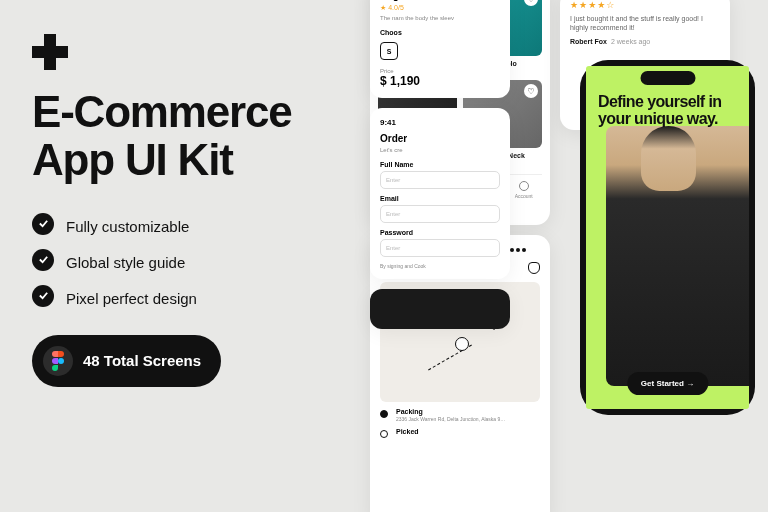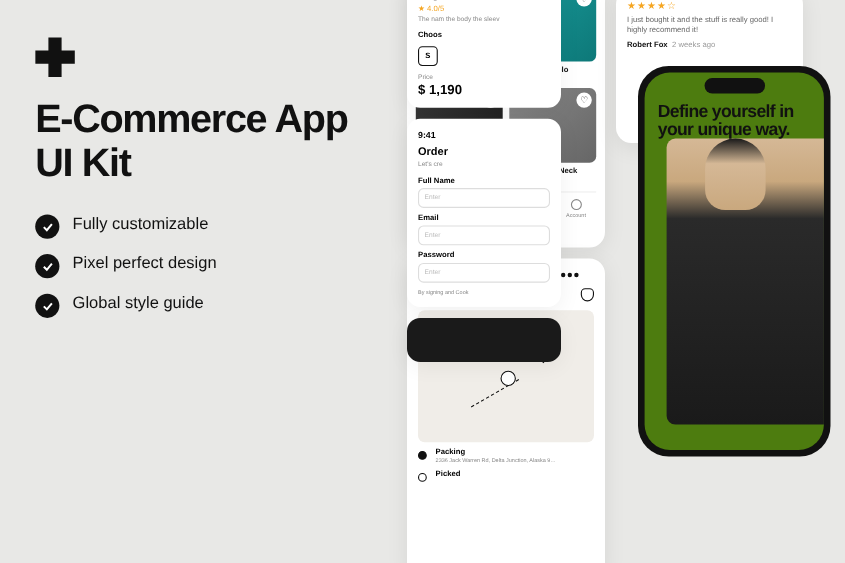--- a/index.html
+++ b/index.html
@@ -1,22 +1,22 @@
 <!DOCTYPE html>
 <html><head>
 <meta charset="utf-8">
 <style>
 *{margin:0;padding:0;box-sizing:border-box;font-family:-apple-system,BlinkMacSystemFont,sans-serif}
 body{width:768px;height:512px;background:#e8e8e6;overflow:hidden;position:relative}
 .hero{position:absolute;left:32px;top:30px;width:320px}
 .logo{width:40px;height:40px;margin-bottom:18px}
 .logo svg{width:100%;height:100%}
-.title{font-size:36px;font-weight:800;line-height:1.1;letter-spacing:-1.2px;color:#111;margin-bottom:28px}
+.title{font-size:44px;font-weight:800;line-height:1.1;letter-spacing:-1.2px;color:#111;margin-bottom:28px}
 .features{display:flex;flex-direction:column;gap:14px;margin-bottom:28px}
-.feature{display:flex;align-items:flex-start;gap:12px}
+.feature{display:flex;align-items:flex-end;gap:12px}
 .check{width:22px;height:22px;border-radius:50%;background:#111;display:flex;align-items:center;justify-content:center;flex-shrink:0}
 .check svg{width:11px;height:11px}
 .feature-text{font-size:15px;color:#111;font-weight:400}
 .cta{display:inline-flex;align-items:center;gap:10px;background:#111;border-radius:999px;padding:11px 20px 11px 11px;width:fit-content}
 .figma{width:30px;height:30px;border-radius:50%;background:#2c2c2c;display:flex;align-items:center;justify-content:center}
 .cta-text{color:#fff;font-size:15px;font-weight:700}
 .screens{position:absolute;left:370px;top:-20px;width:420px;height:560px}
 .screen{position:absolute;background:#fff;border-radius:14px;box-shadow:0 4px 20px rgba(0,0,0,.08);overflow:hidden}
 .s1{left:0;top:0;width:180px;height:245px;padding:8px}
 .grid{display:grid;grid-template-columns:1fr 1fr;gap:6px}
@@ -58,21 +58,21 @@
 .pathline{position:absolute;border-top:1.5px dashed #111;width:60px;top:10px;left:30px;transform:rotate(35deg)}
 .pathline2{position:absolute;border-top:1.5px dashed #111;width:50px;top:55px;left:15px;transform:rotate(-30deg)}
 .status-h{font-size:9px;font-weight:800;margin:8px 0 6px}
 .status-row{display:flex;gap:8px;margin-bottom:6px}
 .dot{width:8px;height:8px;border:1.5px solid #111;border-radius:50%;margin-top:2px;flex-shrink:0}
 .dot.filled{background:#111}
 .status-info{flex:1}
 .status-title{font-size:7px;font-weight:700}
 .status-sub{font-size:5px;color:#888;margin-top:1px}
 .phone{position:absolute;left:210px;top:80px;width:175px;height:355px;background:#111;border-radius:28px;padding:6px}
-.phone-inner{width:100%;height:100%;background:#4d7c0f;border-radius:23px;overflow:hidden;position:relative}
+.phone-inner{width:100%;height:100%;background:#bef264;border-radius:3px;overflow:hidden;position:relative}
 .notch{position:absolute;top:5px;left:50%;transform:translateX(-50%);width:55px;height:14px;background:#111;border-radius:10px;z-index:5}
 .slogan{position:absolute;top:28px;left:12px;font-size:16px;font-weight:900;line-height:1.05;letter-spacing:-.6px;color:#111;z-index:3}
 .person{position:absolute;top:60px;left:20px;width:155px;height:260px;background:linear-gradient(180deg,#d5b896 0%,#c9a87e 15%,#2a2a2a 28%,#1a1a1a 100%);border-radius:8px;z-index:2}
 .person::before{content:"";position:absolute;top:0;left:35px;width:55px;height:65px;background:linear-gradient(180deg,#1a1a1a 0%,#d5b896 35%,#c9a87e 100%);border-radius:30px 30px 20px 20px}
 .getstarted{position:absolute;bottom:14px;left:50%;transform:translateX(-50%);background:#111;color:#fff;padding:7px 14px;border-radius:999px;font-size:8px;font-weight:700;z-index:4;white-space:nowrap}
 .s5{position:absolute;left:370px;top:-20px;width:140px;height:560px;display:flex;flex-direction:column;gap:10px}
 .panel{background:#fff;border-radius:12px;padding:10px;box-shadow:0 4px 20px rgba(0,0,0,.06)}
 .panel h4{font-size:10px;font-weight:800;margin-bottom:3px}
 .rating{color:#f5a623;font-size:7px;margin-bottom:3px}
 .desc{font-size:6px;color:#888;line-height:1.3;margin-bottom:6px}
@@ -103,30 +103,42 @@
           </svg>
         </div>
         <span class="feature-text">Fully customizable</span>
       </div>
     <div class="feature">
         <div class="check">
           <svg viewBox="0 0 12 12">
             <path stroke="#fff" stroke-width="2" fill="none" d="M2 6l3 3 5-6"></path>
           </svg>
         </div>
-        <span class="feature-text">Pixel perfect design</span>
+        <span class="feature-text">Global style guide</span>
       </div>
     <div class="feature">
         <div class="check">
           <svg viewBox="0 0 12 12">
             <path stroke="#fff" stroke-width="2" fill="none" d="M2 6l3 3 5-6"></path>
           </svg>
         </div>
-        <span class="feature-text">Global style guide</span>
-      </div>
+        <span class="feature-text">Pixel perfect design</span>
+      </div>
+  </div>
+  <div class="cta">
+    <div class="figma">
+      <svg width="14" height="20" viewBox="0 0 14 20">
+          <circle cx="10" cy="10" r="3" fill="#19bcfe"></circle>
+          <path fill="#ff7262" d="M4 0h3v6H4a3 3 0 010-6z"></path>
+          <path fill="#f24e1e" d="M7 0h3a3 3 0 010 6H7z"></path>
+          <path fill="#a259ff" d="M4 7h3v6H4a3 3 0 010-6z"></path>
+          <path fill="#0acf83" d="M4 14h3v3a3 3 0 11-3-3z"></path>
+        </svg>
+    </div>
+    <span class="cta-text">48 Total Screens</span>
   </div>
 </div>
 
 <div class="screens">
   <div class="screen s1">
     <div class="grid">
       <div class="product">
           <div class="pimg"></div>
           <div class="heart">♡</div>
           <div class="pname">Regular Fit Slogan</div>
@@ -217,20 +229,21 @@
           <div class="status-title">Picked</div>
         </div>
       </div>
   </div>
 
   <div class="phone">
     <div class="phone-inner">
       <div class="notch"></div>
       <div class="slogan">Define yourself in your unique way.</div>
       <div class="person"></div>
+      <div class="getstarted">Get Started  →</div>
     </div>
   </div>
 </div>
 
 <div class="s5">
   <div class="panel">
     <h4>Regul</h4>
     <div class="rating">★ 4.0/5</div>
     <div class="desc">The nam the body the sleev</div>
     <div class="choose">Choos</div>

